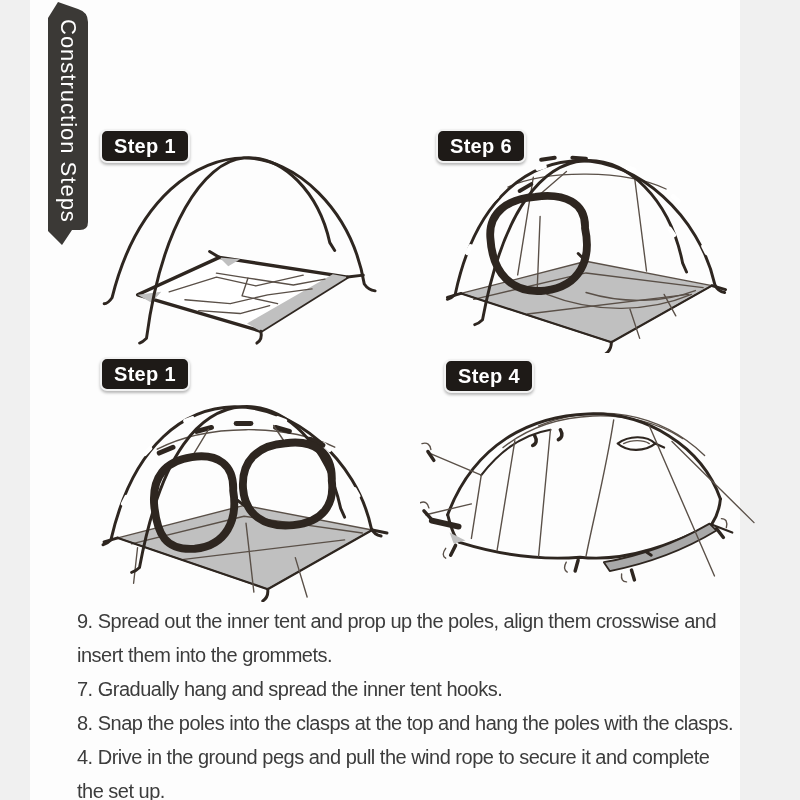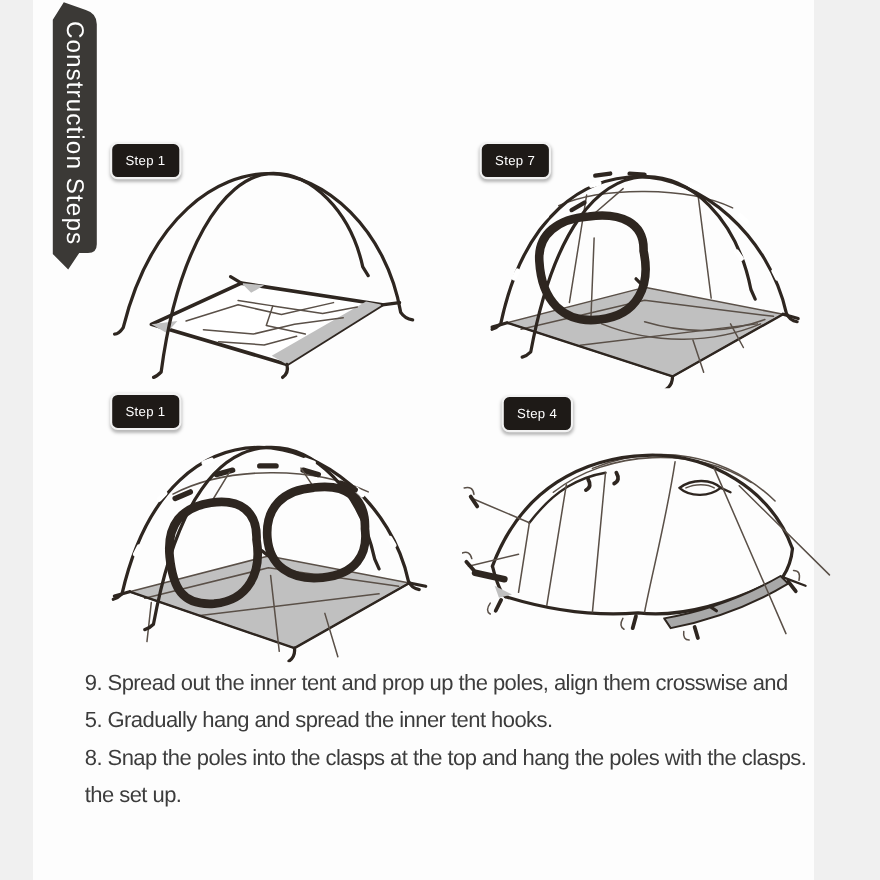--- a/index.html
+++ b/index.html
@@ -10,26 +10,26 @@
   
   .ribbon{position:absolute;left:0;top:0;width:110px;height:260px}
   .ribbon svg{position:absolute;left:0;top:0}
   .ribbon-label{position:absolute;left:47px;top:16px;width:41px;height:210px;
                 display:flex;align-items:center;justify-content:center;
                 writing-mode:vertical-rl;text-orientation:mixed;
                 color:var(--ribbon-text,#fff);font-size:22px;letter-spacing:1px;white-space:nowrap}
 
   
   .badge{position:absolute;background:var(--badge-bg,#1e1a17);color:var(--badge-text,#fff);
-         font-size:12px;font-weight:normal;line-height:26px;padding:2px 12px;border-radius:7px;
+         font-size:20px;font-weight:bold;line-height:26px;padding:2px 12px;border-radius:7px;
          border:2px solid #f2f2f2;box-shadow:0 2px 3px rgba(0,0,0,.28);letter-spacing:.3px}
   .b1{left:100px;top:129px}
   .b2{left:436px;top:129px}
   .b3{left:100px;top:357px}
-  .b4{left:456px;top:359px}
+  .b4{left:444px;top:359px}
 
   .illus{position:absolute}
   .s1{left:100px;top:148px}
   .s2{left:436px;top:148px}
   .s3{left:98px;top:390px}
   .s4{left:420px;top:392px}
 
   .ink{fill:none;stroke:var(--ink,#2e2620);stroke-linecap:round;stroke-linejoin:round}
   .w2{stroke-width:2.2}.w3{stroke-width:3}.w35{stroke-width:3.5}.w4{stroke-width:4}
   .w5{stroke-width:5}.w6{stroke-width:6}.w8{stroke-width:8}
@@ -52,21 +52,21 @@
   <div class="panel"></div>
 
   <div class="ribbon">
     <svg width="110" height="260" viewBox="0 0 110 260">
       <path d="M 48 228 L 48 18 L 58 2 L 78 9 Q 88 12 88 22 L 88 222 Q 88 230 80 230 L 72 230 L 62 245 L 48 231 Z" fill="#3b3936" style="fill:var(--ribbon-bg,#3b3936)"></path>
     </svg>
     <div class="ribbon-label">Construction Steps</div>
   </div>
 
   <div class="badge b1">Step 1</div>
-  <div class="badge b2">Step 7</div>
+  <div class="badge b2">Step 6</div>
   <div class="badge b3">Step 1</div>
   <div class="badge b4">Step 4</div>
 
   <svg class="illus s1" width="296" height="202" viewBox="0 0 300 205">
     <path class="sheet" d="M 38 149 L 121 111 L 251 131 L 163 186 Z"></path>
     <path class="gray" d="M 251 131 L 163 186 L 149 178 L 236 128 Z"></path>
     <path class="gray" d="M 38 149 L 62 146 L 52 157 Z"></path>
     <path class="gray" d="M 121 111 L 142 113 L 130 120 Z"></path>
     <path class="thin" d="M 70 146 L 118 131 L 158 140 L 206 129"></path>
     <path class="thin" d="M 86 154 L 132 158 L 170 149 L 215 143"></path>
@@ -180,17 +180,19 @@
     <path class="ink w35" d="M 36 155 l -5 10"></path>
     <path class="thin" d="M 26 158 q -5 7 0 10"></path>
     <path class="ink w35" d="M 160 170 l -3 11"></path>
     <path class="thin" d="M 148 172 q -4 7 1 10"></path>
     <path class="ink w35" d="M 214 180 l 3 10"></path>
     <path class="thin" d="M 204 184 q -1 8 5 8"></path>
   </svg>
 
   <div class="instructions">
     <div class="iline">9. Spread out the inner tent and prop up the poles, align them crosswise and</div>
-    <div class="iline">5. Gradually hang and spread the inner tent hooks.</div>
+    <div class="iline">insert them into the grommets.</div>
+    <div class="iline">7. Gradually hang and spread the inner tent hooks.</div>
     <div class="iline">8. Snap the poles into the clasps at the top and hang the poles with the clasps.</div>
+    <div class="iline">4. Drive in the ground pegs and pull the wind rope to secure it and complete</div>
     <div class="iline">the set up.</div>
   </div>
 </div>
 
 </body></html>

